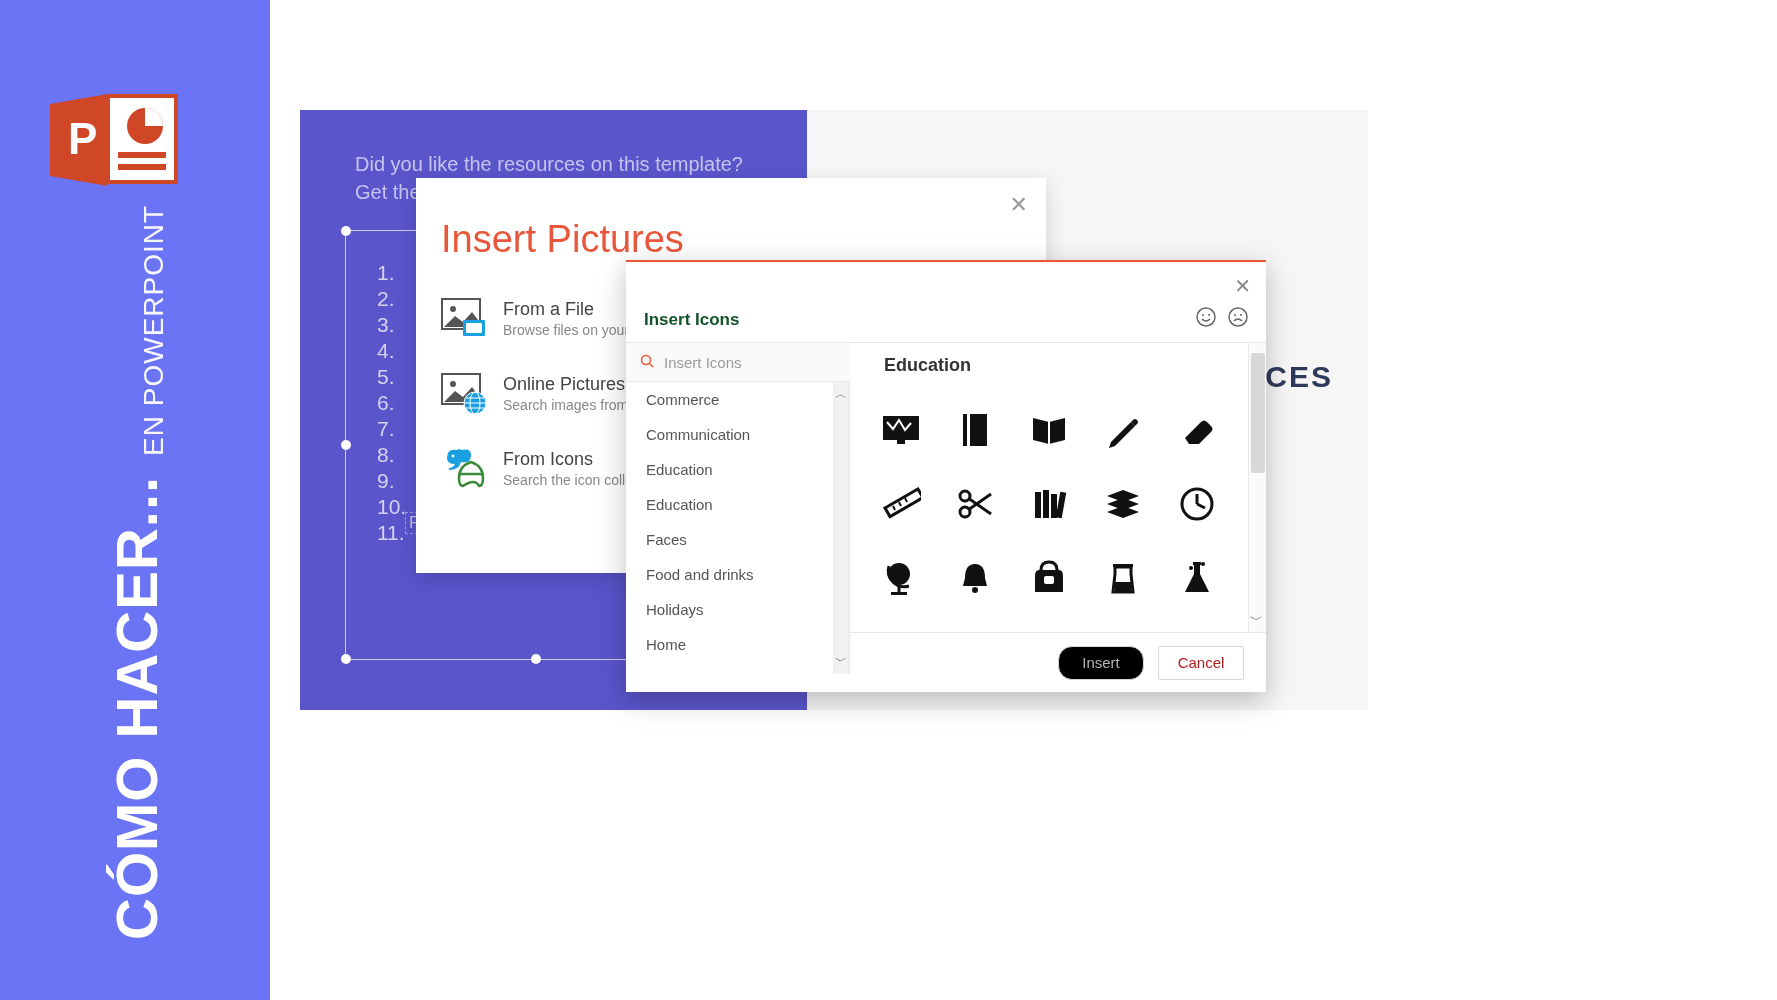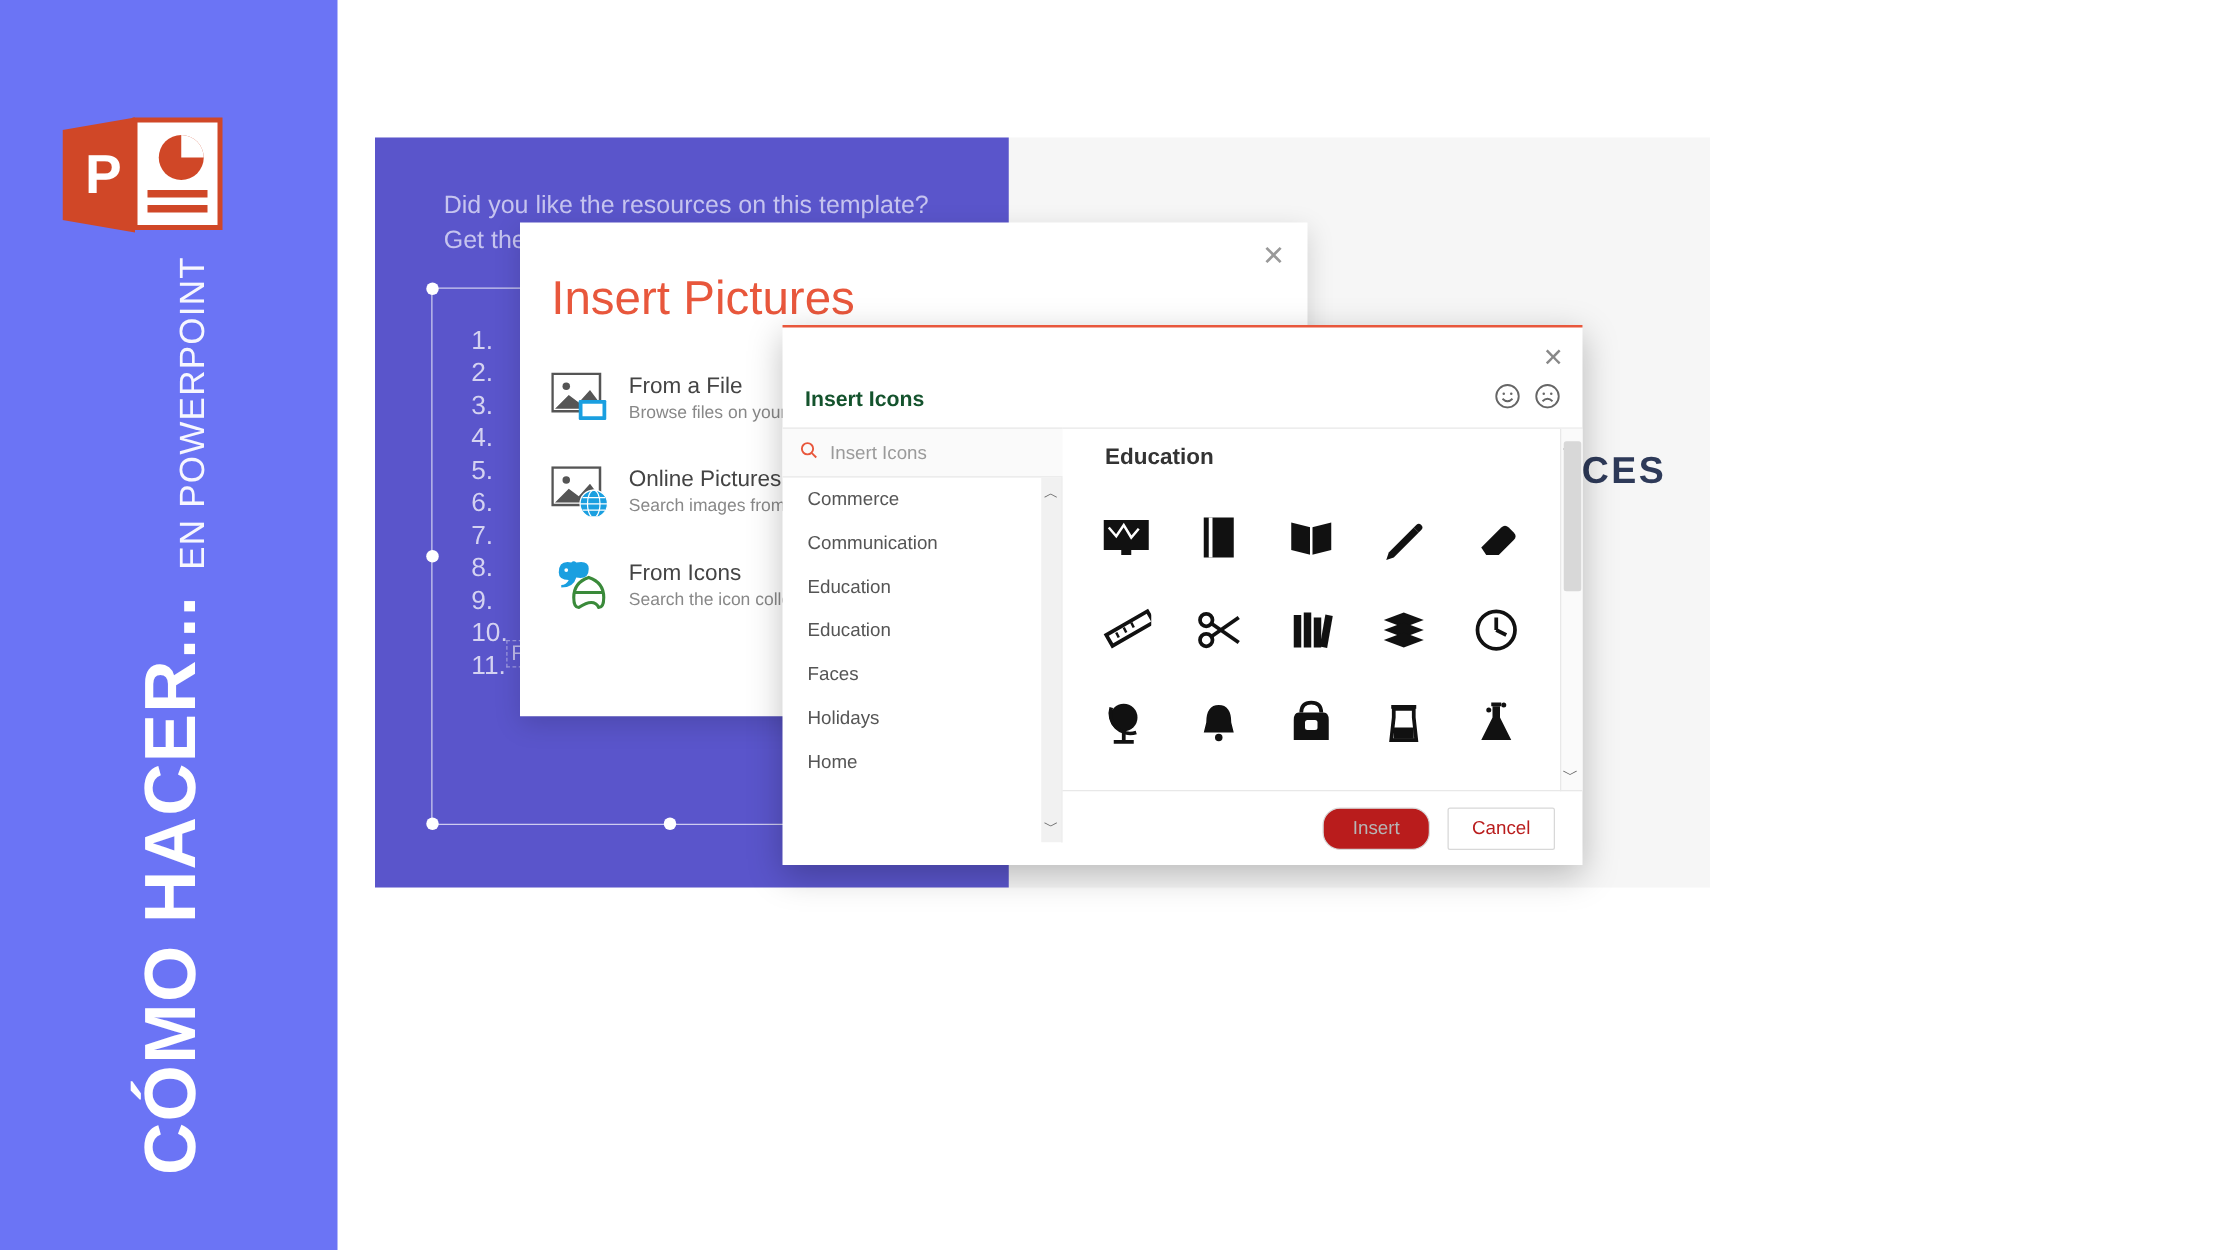--- a/index.html
+++ b/index.html
@@ -135,20 +135,21 @@
     left: 25px; top: 40px;
     font-size: 38px;
     font-weight: 300;
     color: var(--pp-orange-light);
   }
   .opt {
     position: absolute;
     left: 25px;
     display: flex;
     gap: 14px;
+    align-items: center;
   }
   .opt .icon-wrap {
     width: 48px; height: 40px;
     flex: 0 0 48px;
   }
   .opt .txt .t1 { font-size: 18px; color: #444; }
   .opt .txt .t2 { font-size: 14px; color: #888; margin-top: 2px; }
 
   
   .dlg2 {
@@ -292,21 +293,21 @@
     padding: 0 16px;
     font-size: 15px;
     border-radius: 2px;
     border: 1px solid #d8d8d8;
     background: #fff;
     color: #b91c1c;
     cursor: pointer;
   }
   .btn.disabled {
     color: #b6b6b6;
-    background: #b91c1c;
+    background: #000000;
     cursor: default;
     border-radius: 14px;
   }
 </style>
 </head>
 <body>
 
 <div class="left-bar">
   <svg class="pp-logo" viewBox="0 0 130 100">
     <rect x="58" y="6" width="68" height="86" fill="#fff"></rect>
@@ -454,20 +455,23 @@
     <div class="categ-item">
         <span>Education</span>
       </div>
     <div class="categ-item">
         <span>Education</span>
       </div>
     <div class="categ-item">
         <span>Faces</span>
       </div>
     <div class="categ-item">
+        <span>Food and drinks</span>
+      </div>
+    <div class="categ-item">
         <span>Holidays</span>
       </div>
     <div class="categ-item">
         <span>Home</span>
       </div>
     <div class="categ-sb">
       <span class="chev" style="top:4px">︿</span>
       <span class="chev" style="bottom:4px">﹀</span>
     </div>
   </div>

